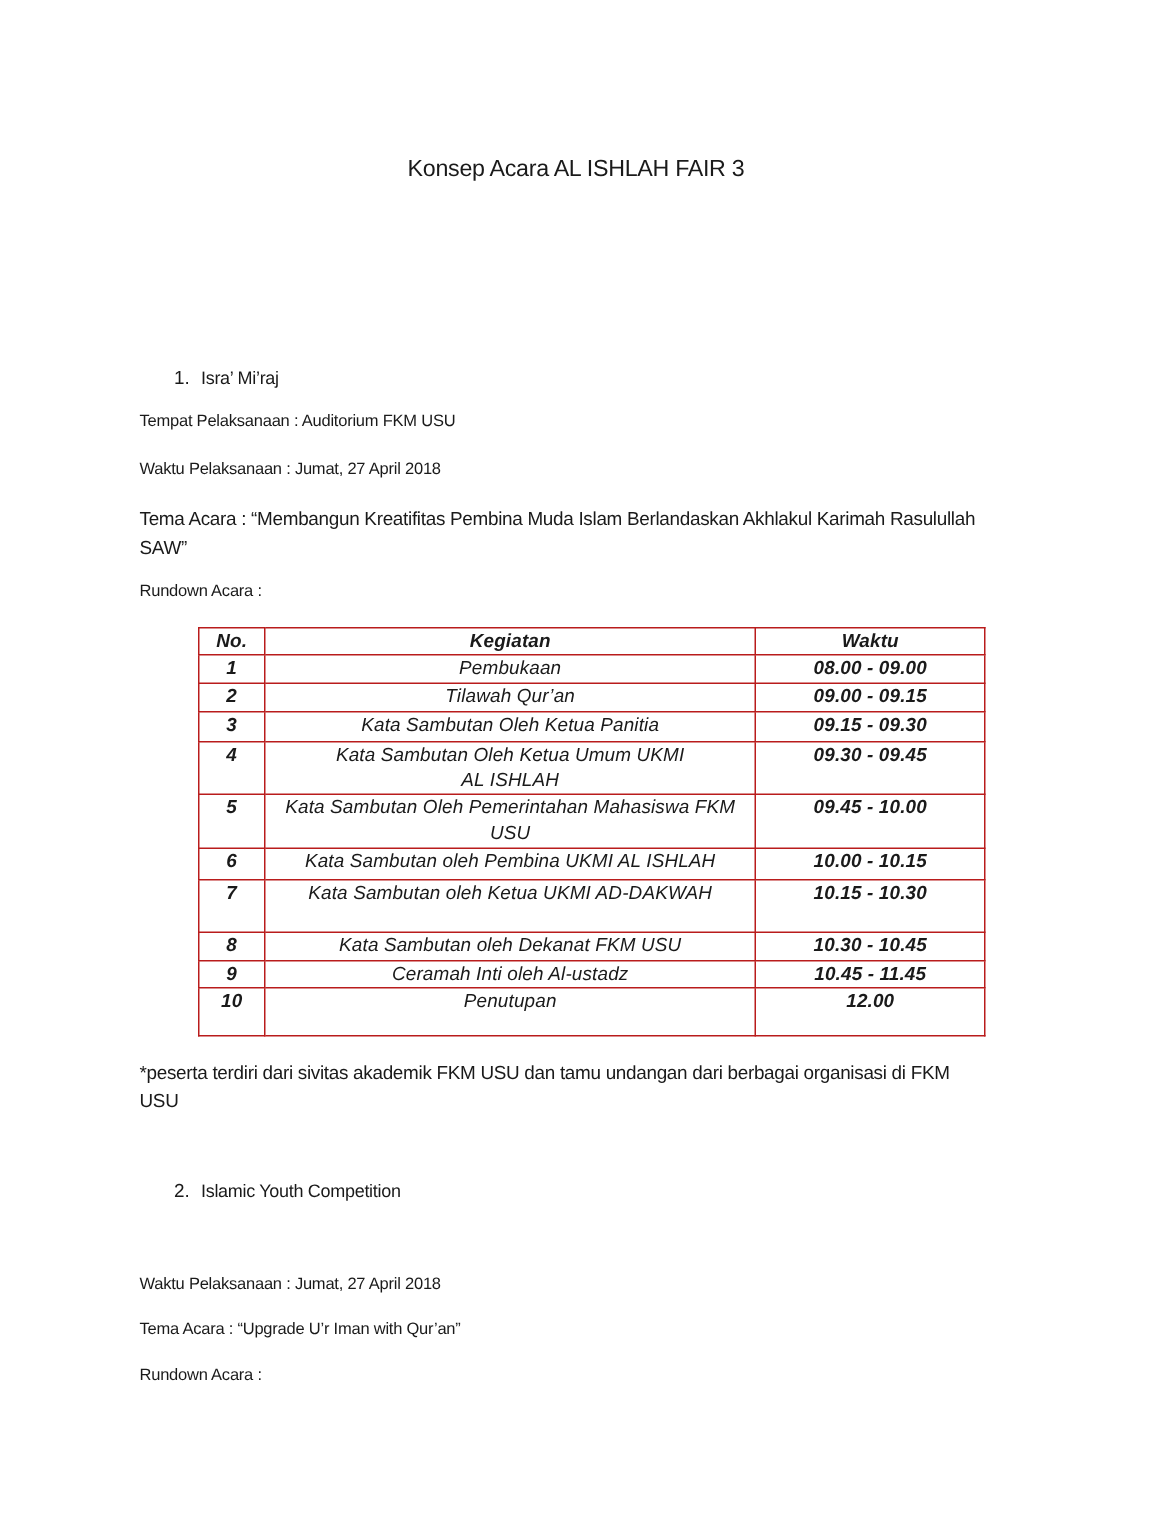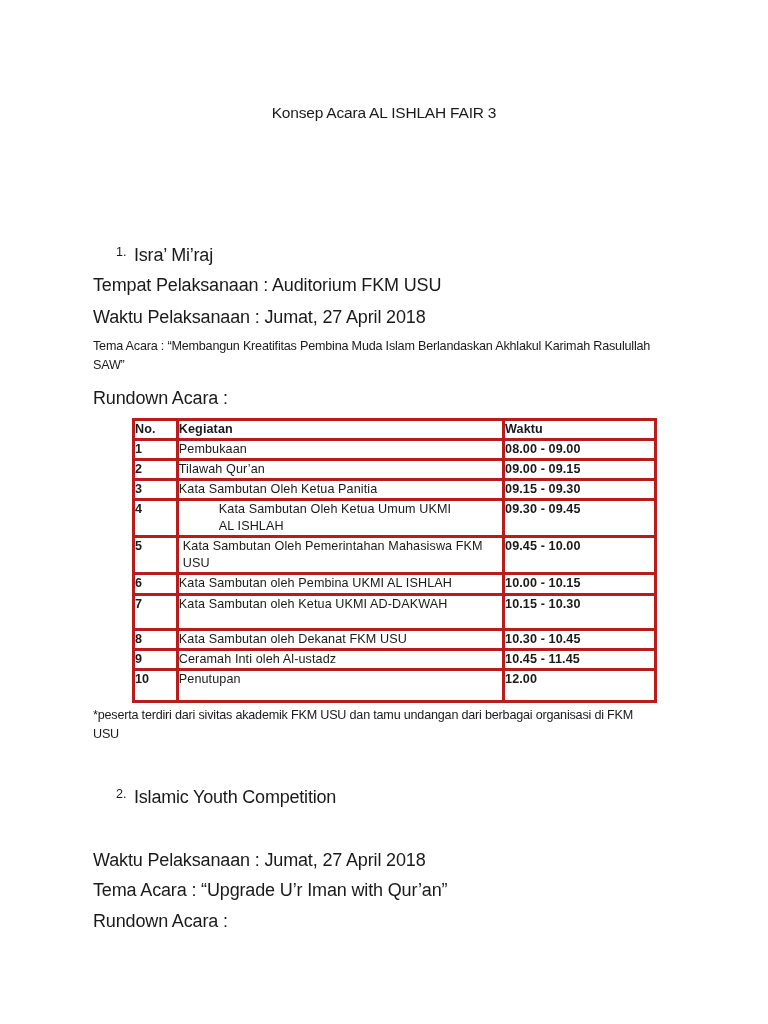--- a/index.html
+++ b/index.html
@@ -6,38 +6,39 @@
   body {
     width: 768px; height: 1024px; position: relative; overflow: hidden;
     font-family: "Liberation Sans", sans-serif; color: #1a1a1a;
   }
   .page { position: absolute; left: 0; top: 16px; width: 768px; height: 1024px; background: #fff; }
   .abs { position: absolute; white-space: nowrap; }
   .title {
     position: absolute; left: 0; width: 768px; top: 88px; text-align: center;
     font-size: 15.5px; letter-spacing: -0.2px;
   }
-  .body-text { font-size: 18px; letter-spacing: -0.15px; }
+  .body-text { font-size: 11px; letter-spacing: -0.15px; }
   .para {
     position: absolute; left: 93px; width: 566px; top: 157px;
     font-size: 12.6px; line-height: 19px; text-align: justify; letter-spacing: 0px;
   }
   .list-num { position: absolute; font-size: 12.6px; }
-  .list-label { position: absolute; font-size: 18px; letter-spacing: -0.2px; }
+  .list-label { position: absolute; font-size: 12px; letter-spacing: -0.2px; }
   .para2 {
     position: absolute; left: 93px; width: 566px; font-size: 12.6px; line-height: 19px; letter-spacing: -0.2px;
   }
 
   table.rundown {
     position: absolute; left: 132px; top: 402px; width: 525px;
     border-collapse: collapse; font-size: 12.6px; letter-spacing: 0.1px;
   }
   table.rundown td, table.rundown th {
-    border: 3px solid #b91c1c; padding: 0; text-align: left; vertical-align: top;
+    border: 1px solid #b91c1c; padding: 0; text-align: center; vertical-align: top;
     line-height: 17px;
+    font-style: italic;
   }
   table.rundown th { font-weight: bold; }
   table.rundown td.waktu { font-weight: bold; }
   table.rundown td.no { font-weight: bold; }
   col.c-no { width: 44px; }
   col.c-keg { width: 328px; }
   col.c-wak { width: 153px; }
 </style>
 </head>
 <body>

